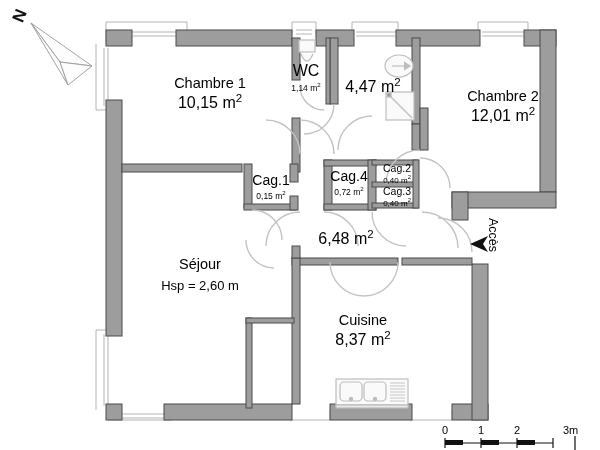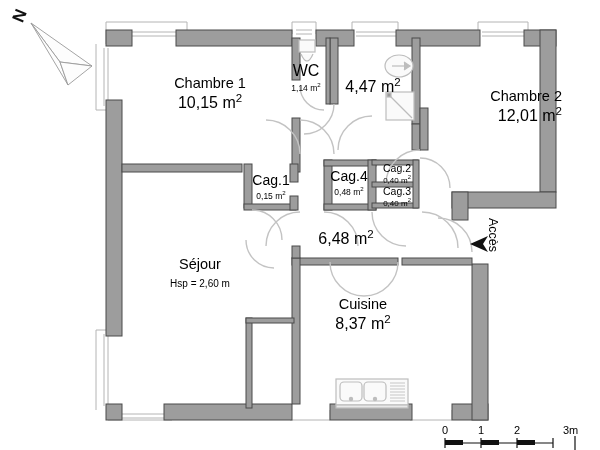--- a/index.html
+++ b/index.html
@@ -4,21 +4,21 @@
 <style>
   html,body{margin:0;padding:0;background:#ffffff;}
   body{width:600px;height:450px;overflow:hidden;
        font-family:"Liberation Sans","DejaVu Sans",sans-serif;}
   #plan{position:relative;width:600px;height:450px;background:#fff;}
   svg#floorplan{position:absolute;left:0;top:0;width:600px;height:450px;}
   .room-label{position:absolute;text-align:center;color:#000;white-space:nowrap;
               line-height:1.18;pointer-events:none;}
   .rl-name{font-size:14.5px;}
   .rl-area{font-size:16px;}
-  .rl-extra{font-size:10px;}
+  .rl-extra{font-size:13px;}
   .small .rl-name{font-size:14px;}
   .small .rl-area{font-size:8.5px;}
   .tiny .rl-name{font-size:10.5px;}
   .tiny .rl-area{font-size:8px;}
   .sup{font-size:0.72em;vertical-align:super;}
   #north-letter{position:absolute;left:14px;top:6px;font-size:17px;font-weight:bold;
                 color:#111;transform:rotate(-68deg);transform-origin:50% 50%;}
   #acces-label{position:absolute;left:500px;top:218px;font-size:12.5px;color:#000;
                transform:rotate(90deg);transform-origin:0 0;white-space:nowrap;}
   #scalebar{position:absolute;left:443px;top:424px;width:150px;height:24px;}
@@ -214,33 +214,33 @@
 
   <div class="room-label small" style="left:278px;top:62px;width:56px;">
     <div class="rl-name" style="font-size:16px;">WC</div>
     <div class="rl-area"><span>1,14 m</span><span class="sup">2</span></div>
   </div>
 
   <div class="room-label" style="left:332px;top:76px;width:82px;">
     <div class="rl-area"><span>4,47 m</span><span class="sup">2</span></div>
   </div>
 
-  <div class="room-label" style="left:412px;top:88px;width:150px;text-align:right;">
+  <div class="room-label" style="left:428px;top:88px;width:150px;">
     <div class="rl-name">Chambre 2</div>
     <div class="rl-area"><span>12,01 m</span><span class="sup">2</span></div>
   </div>
 
   <div class="room-label small" style="left:240px;top:172px;width:62px;">
     <div class="rl-name">Cag.1</div>
     <div class="rl-area"><span>0,15 m</span><span class="sup">2</span></div>
   </div>
 
   <div class="room-label small" style="left:318px;top:168px;width:62px;">
     <div class="rl-name">Cag.4</div>
-    <div class="rl-area"><span>0,48 m</span><span class="sup">2</span></div>
+    <div class="rl-area"><span>0,72 m</span><span class="sup">2</span></div>
   </div>
 
   <div class="room-label tiny" style="left:370px;top:162px;width:54px;">
     <div class="rl-name">Cag.2</div>
     <div class="rl-area"><span>0,40 m</span><span class="sup">2</span></div>
   </div>
 
   <div class="room-label tiny" style="left:370px;top:185px;width:54px;">
     <div class="rl-name">Cag.3</div>
     <div class="rl-area"><span>0,40 m</span><span class="sup">2</span></div>
@@ -248,21 +248,21 @@
 
   <div class="room-label" style="left:306px;top:228px;width:80px;">
     <div class="rl-area"><span>6,48 m</span><span class="sup">2</span></div>
   </div>
 
   <div class="room-label" style="left:135px;top:256px;width:130px;">
     <div class="rl-name">Séjour</div>
     <div class="rl-extra" style="margin-top:5px;">Hsp = 2,60 m</div>
   </div>
 
-  <div class="room-label" style="left:308px;top:296px;width:110px;">
+  <div class="room-label" style="left:308px;top:312px;width:110px;">
     <div class="rl-name">Cuisine</div>
     <div class="rl-area"><span>8,37 m</span><span class="sup">2</span></div>
   </div>
 
   <div id="acces-label">Accès</div>
 
   <div id="scalebar">
     <div class="sb-num" style="left:-1px;top:0px;">0</div>
     <div class="sb-num" style="left:35px;top:0px;">1</div>
     <div class="sb-num" style="left:71px;top:0px;">2</div>

